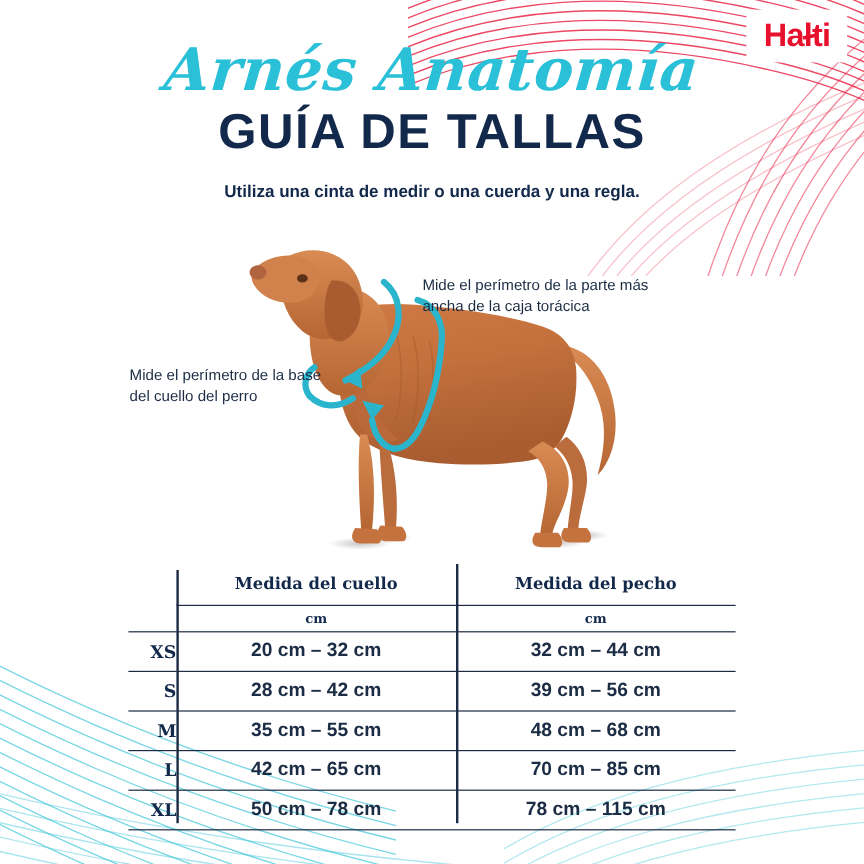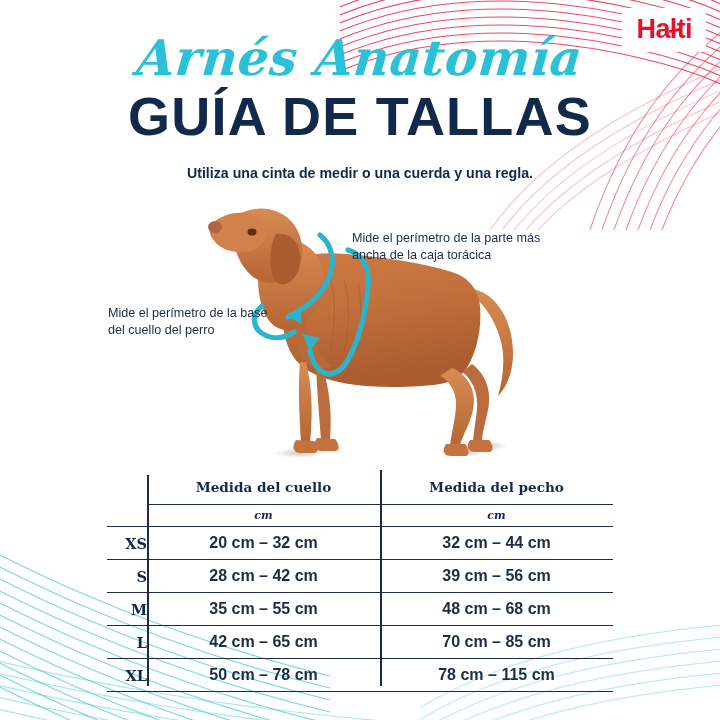--- a/index.html
+++ b/index.html
@@ -54,21 +54,21 @@
     color:#2ac0d8;
     letter-spacing:0.5px;
     line-height:1;
     transform:skewX(-5deg);
     display:inline-block;
   }
   .title-main{
     margin-top:6px;
     font-family:"Liberation Sans",sans-serif;
     font-weight:bold;
-    font-size:54px;
+    font-size:41px;
     color:#13294b;
     letter-spacing:1.2px;
     line-height:1;
   }
   .subtitle{
     margin-top:20px;
     font-family:"Liberation Sans",sans-serif;
     font-weight:bold;
     font-size:14.2px;
     color:#13294b;
@@ -113,21 +113,20 @@
     vertical-align:middle;
   }
   .hdr-cm td{
     height:21px;
     font-family:"DejaVu Serif",serif;
     font-weight:bold;
     font-size:11px;
     color:#13294b;
     text-align:center;
     vertical-align:middle;
-    font-style:italic;
   }
   .hdr-cm td.unit{border-top:1.8px solid #1d2b45;}
 
   tbody tr td{
     height:32px;
     vertical-align:middle;
     border-top:1.8px solid #1d2b45;
   }
   tbody tr:last-child td{border-bottom:1.8px solid #1d2b45;}
 

